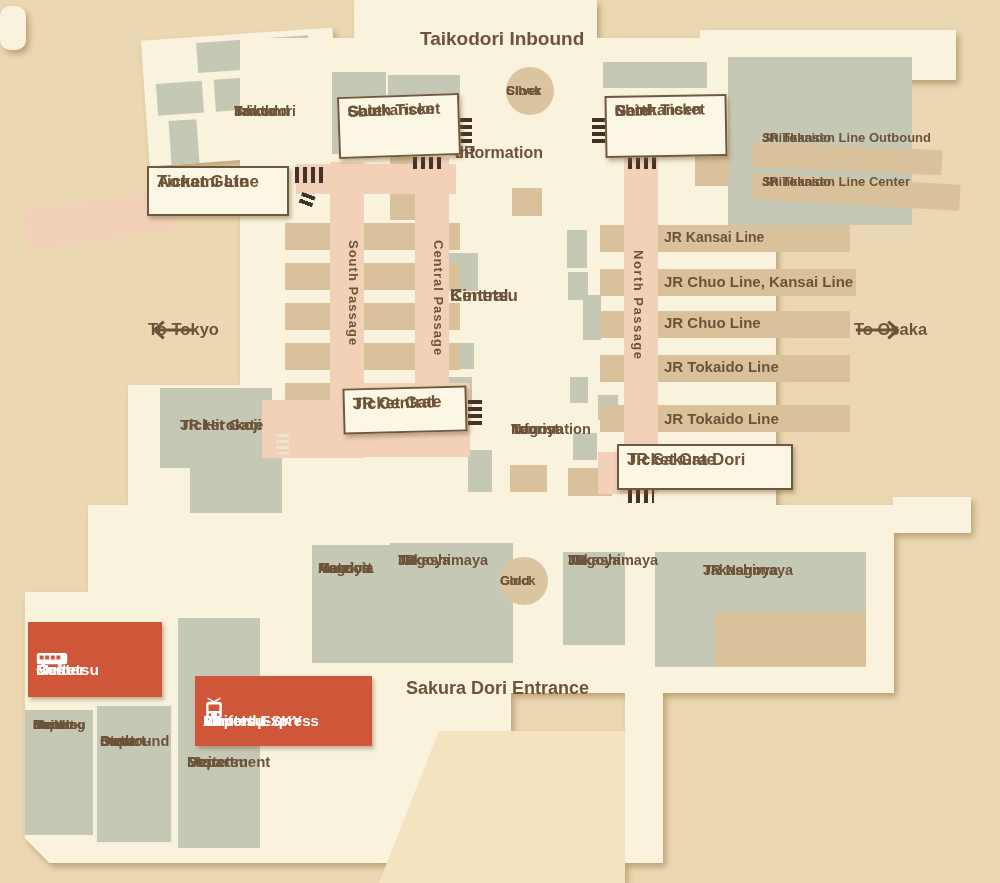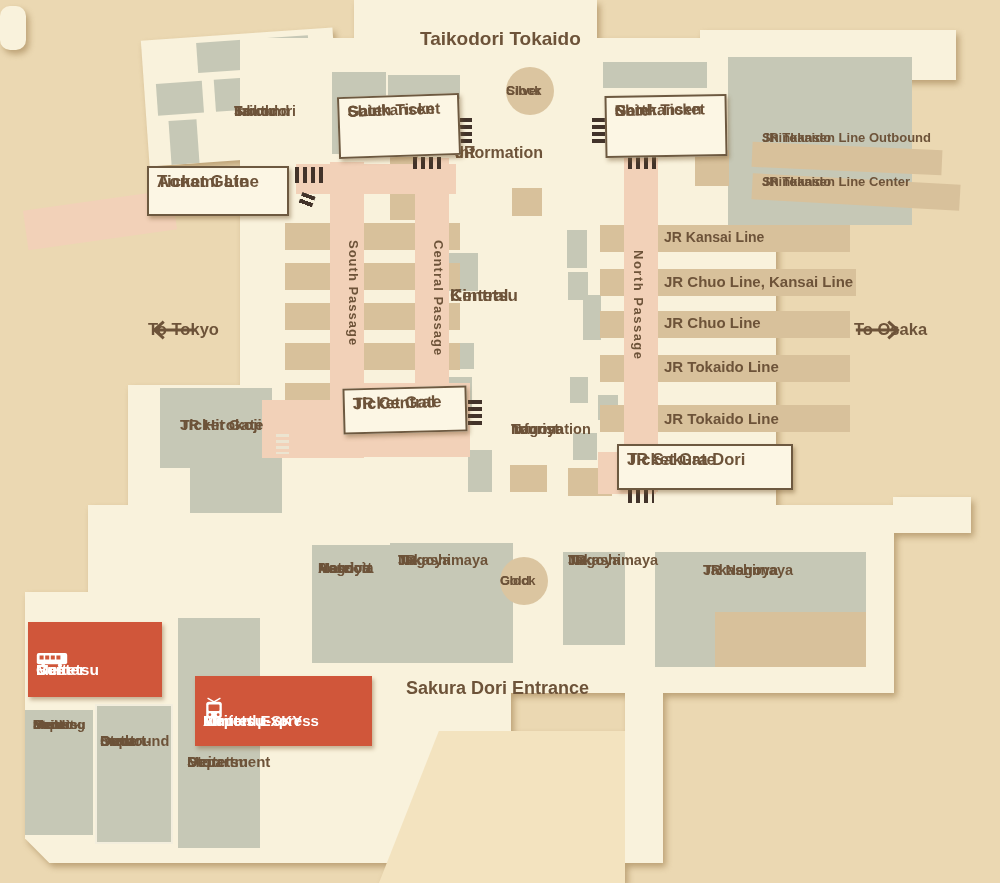--- a/index.html
+++ b/index.html
@@ -119,21 +119,21 @@
     <div class="comb-h" style="left:628px;top:157px;width:30px;height:12px;"></div>
     <div class="comb-h" style="left:295px;top:167px;width:32px;height:16px;"></div>
     <div class="comb-v" style="left:468px;top:400px;width:14px;height:28px;"></div>
     <div class="comb-h" style="left:628px;top:490px;width:26px;height:13px;"></div>
     <div class="comb-light" style="left:276px;top:434px;width:13px;height:20px;"></div>
     <div class="comb-v" style="left:300px;top:194px;width:14px;height:12px;transform:rotate(20deg);"></div>
   </div>
 
   <div class="layer">
 
-    <div class="lbl" style="left:420px;top:28px;font-size:19px;">Taikodori Tokaido</div>
+    <div class="lbl" style="left:420px;top:28px;font-size:19px;">Taikodori Inbound</div>
     <div class="lbl" style="left:234px;top:103px;font-size:14px;line-height:1.25;">
         <span class="ln">Taikodori</span>
         <span class="ln">South</span>
         <span class="ln">Inbound</span>
       </div>
 
     <div class="clock" style="left:506px;top:67px;width:48px;height:48px;font-size:13px;">
         <span class="ln">Silver</span>
         <span class="ln">Clock</span>
       </div>

